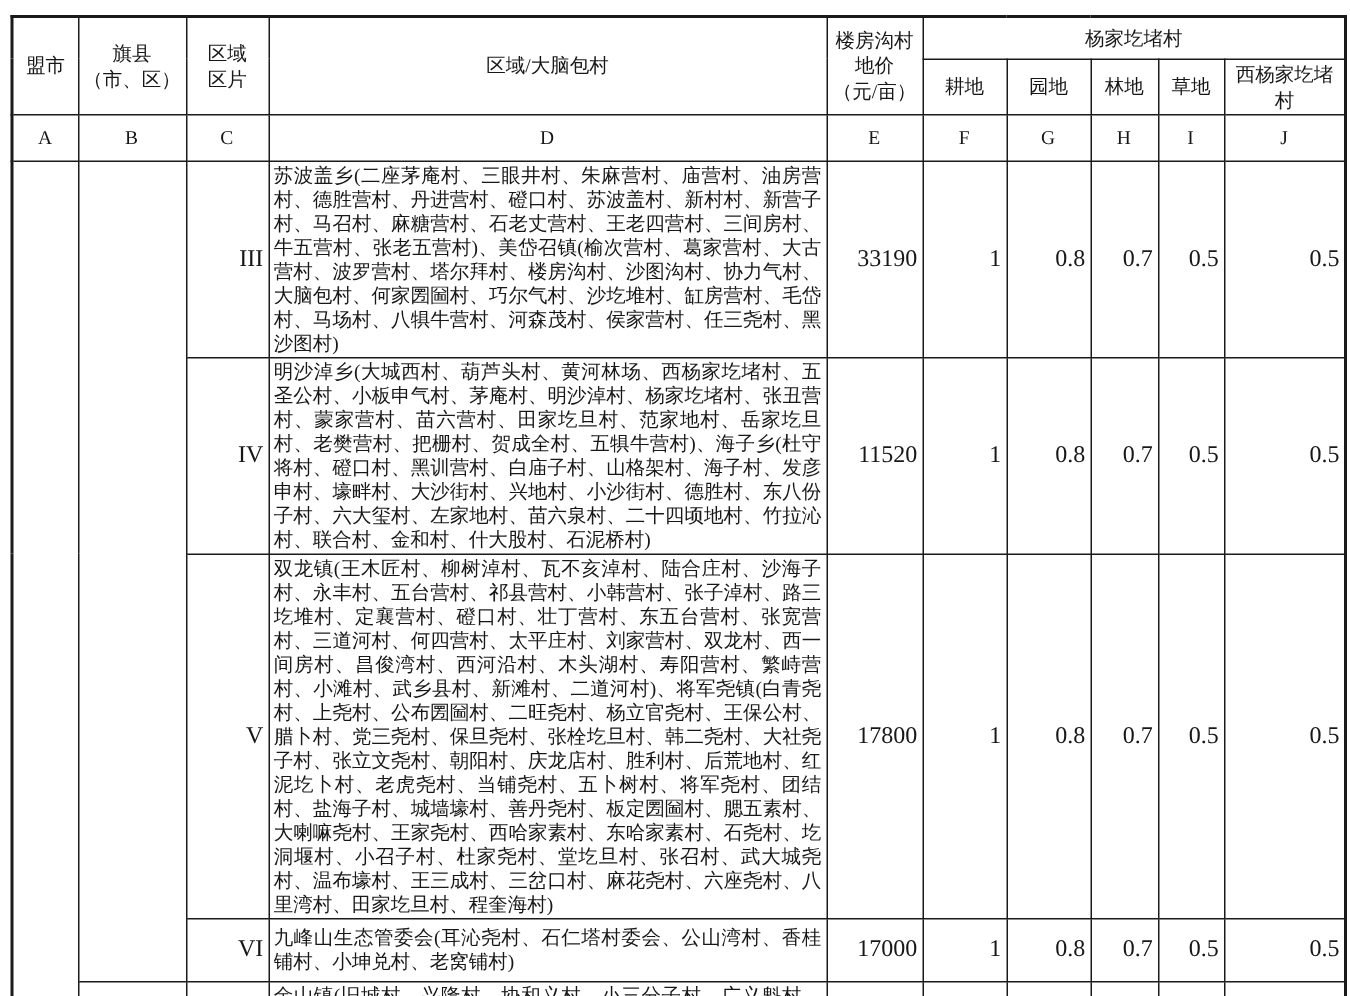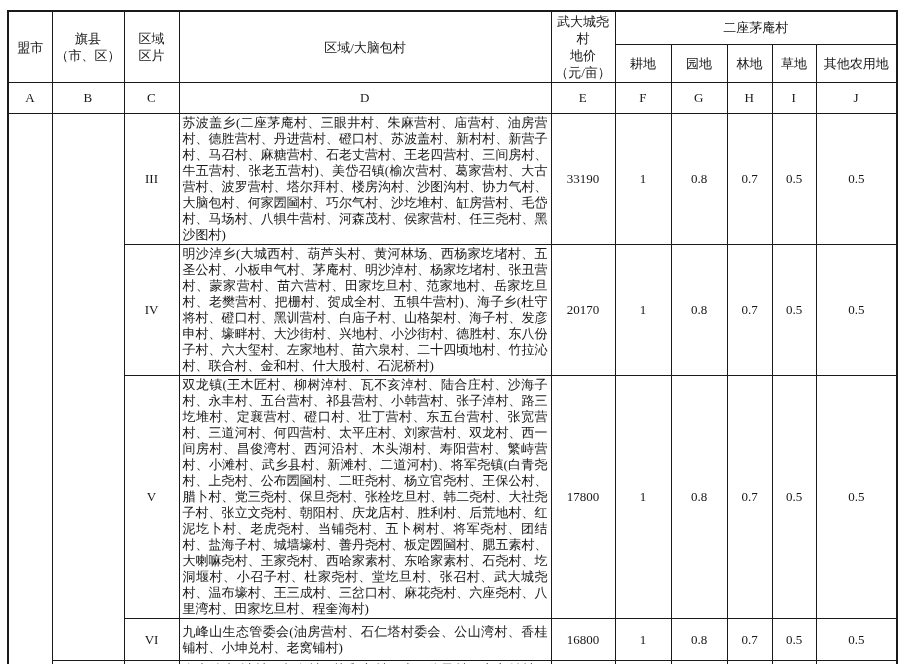--- a/index.html
+++ b/index.html
@@ -47,23 +47,23 @@
   tr.header-row-1 { height: 28px; }
   tr.header-row-2 { height: 32px; }
   tr.letter-row { height: 31px; }
   tr.letter-row td {
     text-align: center;
     vertical-align: middle;
     font-size: 13px;
     letter-spacing: 0.5px;
   }
   td.cell-center {
-    text-align: center;
+    text-align: right;
     vertical-align: middle;
-    font-size: 13px;
+    font-size: 16px;
   }
   td.cell-desc {
     text-align: justify;
     text-justify: inter-ideograph;
     vertical-align: middle;
     font-size: 13px;
     line-height: 16px;
     padding: 2px 4px;
   }
   tr.row-iii { height: 114px; }
@@ -91,31 +91,31 @@
     </colgroup>
 
     <tbody>
         <tr class="header-row-1">
       <th rowspan="2">盟市</th>
       <th rowspan="2">旗县
 （市、区）</th>
       <th rowspan="2">区域
 区片</th>
       <th rowspan="2">区域/大脑包村</th>
-      <th rowspan="2">武大城尧村
+      <th rowspan="2">楼房沟村
 地价
 （元/亩）</th>
-      <th colspan="5">二座茅庵村</th>
+      <th colspan="5">杨家圪堵村</th>
     </tr>
     <tr class="header-row-2">
       <th>耕地</th>
       <th>园地</th>
       <th>林地</th>
       <th>草地</th>
-      <th>其他农用地</th>
+      <th>西杨家圪堵村</th>
     </tr>
 
     <tr class="letter-row">
       <td>A</td>
       <td>B</td>
       <td>C</td>
       <td>D</td>
       <td>E</td>
       <td>F</td>
       <td>G</td>
@@ -133,43 +133,43 @@
       <td class="cell-center">1</td>
       <td class="cell-center">0.8</td>
       <td class="cell-center">0.7</td>
       <td class="cell-center">0.5</td>
       <td class="cell-center">0.5</td>
     </tr>
 
     <tr class="row-iv">
       <td class="cell-center">IV</td>
       <td class="cell-desc">明沙淖乡(大城西村、葫芦头村、黄河林场、西杨家圪堵村、五圣公村、小板申气村、茅庵村、明沙淖村、杨家圪堵村、张丑营村、蒙家营村、苗六营村、田家圪旦村、范家地村、岳家圪旦村、老樊营村、把栅村、贺成全村、五犋牛营村)、海子乡(杜守将村、磴口村、黑训营村、白庙子村、山格架村、海子村、发彦申村、壕畔村、大沙街村、兴地村、小沙街村、德胜村、东八份子村、六大玺村、左家地村、苗六泉村、二十四顷地村、竹拉沁村、联合村、金和村、什大股村、石泥桥村)</td>
-      <td class="cell-center">20170</td>
+      <td class="cell-center">11520</td>
       <td class="cell-center">1</td>
       <td class="cell-center">0.8</td>
       <td class="cell-center">0.7</td>
       <td class="cell-center">0.5</td>
       <td class="cell-center">0.5</td>
     </tr>
 
     <tr class="row-v">
       <td class="cell-center">V</td>
       <td class="cell-desc">双龙镇(王木匠村、柳树淖村、瓦不亥淖村、陆合庄村、沙海子村、永丰村、五台营村、祁县营村、小韩营村、张子淖村、路三圪堆村、定襄营村、磴口村、壮丁营村、东五台营村、张宽营村、三道河村、何四营村、太平庄村、刘家营村、双龙村、西一间房村、昌俊湾村、西河沿村、木头湖村、寿阳营村、繁峙营村、小滩村、武乡县村、新滩村、二道河村)、将军尧镇(白青尧村、上尧村、公布圐圙村、二旺尧村、杨立官尧村、王保公村、腊卜村、党三尧村、保旦尧村、张栓圪旦村、韩二尧村、大社尧子村、张立文尧村、朝阳村、庆龙店村、胜利村、后荒地村、红泥圪卜村、老虎尧村、当铺尧村、五卜树村、将军尧村、团结村、盐海子村、城墙壕村、善丹尧村、板定圐圙村、腮五素村、大喇嘛尧村、王家尧村、西哈家素村、东哈家素村、石尧村、圪洞堰村、小召子村、杜家尧村、堂圪旦村、张召村、武大城尧村、温布壕村、王三成村、三岔口村、麻花尧村、六座尧村、八里湾村、田家圪旦村、程奎海村)</td>
       <td class="cell-center">17800</td>
       <td class="cell-center">1</td>
       <td class="cell-center">0.8</td>
       <td class="cell-center">0.7</td>
       <td class="cell-center">0.5</td>
       <td class="cell-center">0.5</td>
     </tr>
 
     <tr class="row-vi">
       <td class="cell-center">VI</td>
-      <td class="cell-desc">九峰山生态管委会(油房营村、石仁塔村委会、公山湾村、香桂铺村、小坤兑村、老窝铺村)</td>
-      <td class="cell-center">16800</td>
+      <td class="cell-desc">九峰山生态管委会(耳沁尧村、石仁塔村委会、公山湾村、香桂铺村、小坤兑村、老窝铺村)</td>
+      <td class="cell-center">17000</td>
       <td class="cell-center">1</td>
       <td class="cell-center">0.8</td>
       <td class="cell-center">0.7</td>
       <td class="cell-center">0.5</td>
       <td class="cell-center">0.5</td>
     </tr>
 
     <tr class="row-i">
       <td class="cell-center">固阳县</td>
       <td class="cell-center">I</td>

